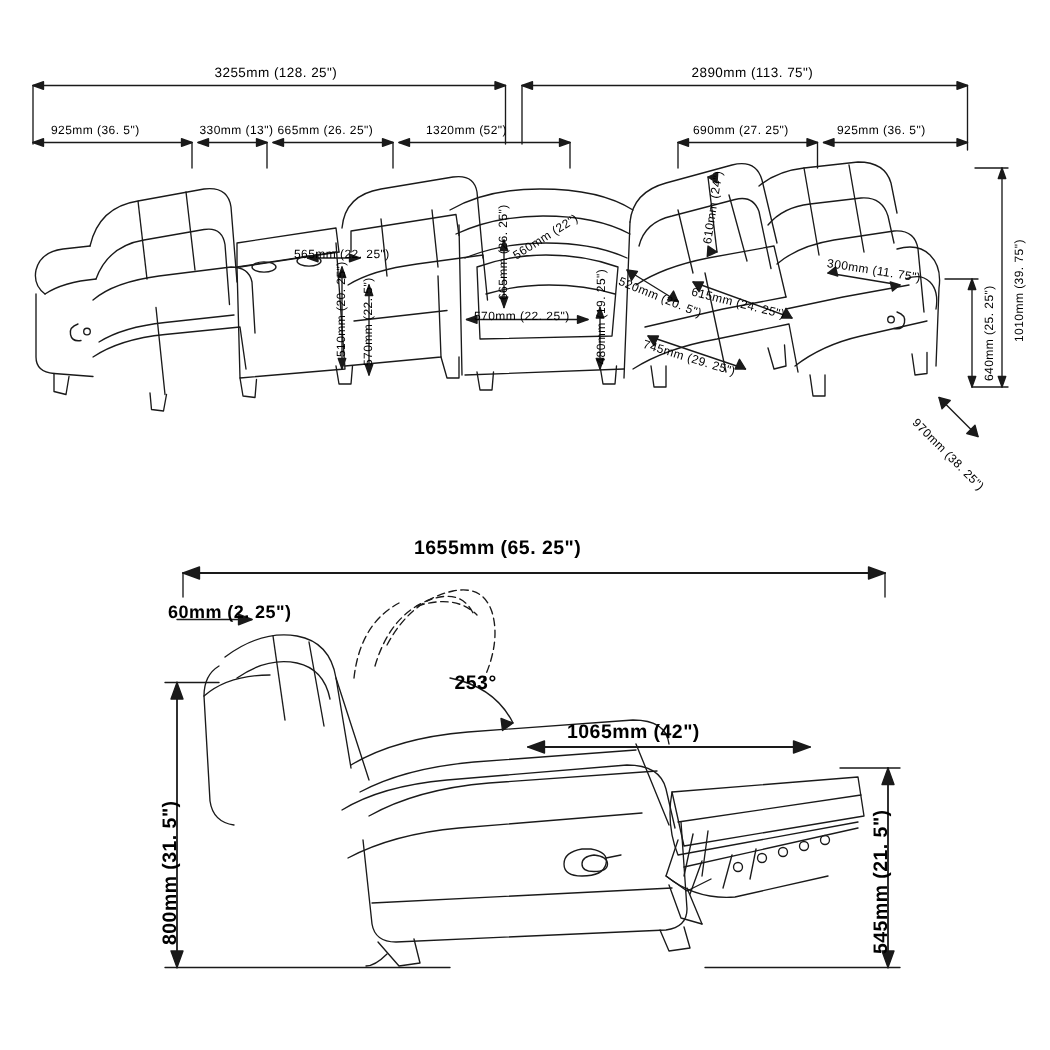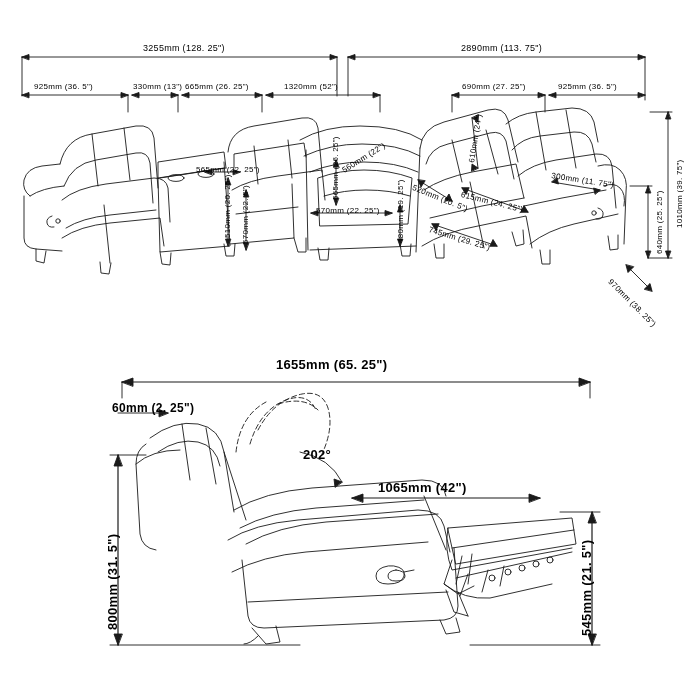--- a/index.html
+++ b/index.html
@@ -345,18 +345,18 @@
   <div class="dimlabel s8" style="left:552px; top:172px; transform-origin:left top; transform:rotate(9deg);">300mm (11. 75")</div>
   <div class="dimlabel s8" style="left:468px; top:162px; transform-origin:left top; transform:rotate(-81deg);">610mm (24")</div>
   <div class="dimlabel s8" style="left:430px; top:226px; transform-origin:left top; transform:rotate(17deg);">745mm (29. 25")</div>
 
   <div class="dimlabel s8 rot90" style="left:676px; top:228px;">1010mm (39. 75")</div>
   <div class="dimlabel s8 rot90" style="left:656px; top:254px;">640mm (25. 25")</div>
   <div class="dimlabel s8" style="left:612px; top:278px; transform-origin:left top; transform:rotate(45deg);">970mm (38. 25")</div>
 
   <div class="dimlabel s13" style="left:276px; top:358px;">1655mm (65. 25")</div>
   <div class="dimlabel s12" style="left:112px; top:402px;">60mm (2. 25")</div>
-  <div class="dimlabel s13" style="left:303px; top:448px;">202°</div>
+  <div class="dimlabel s13" style="left:303px; top:448px;">253°</div>
   <div class="dimlabel s13" style="left:378px; top:481px;">1065mm (42")</div>
   <div class="dimlabel s13 rot90" style="left:106px; top:630px;">800mm (31. 5")</div>
   <div class="dimlabel s13 rot90" style="left:580px; top:636px;">545mm (21. 5")</div>
 
 </div>
 
 </body></html>

